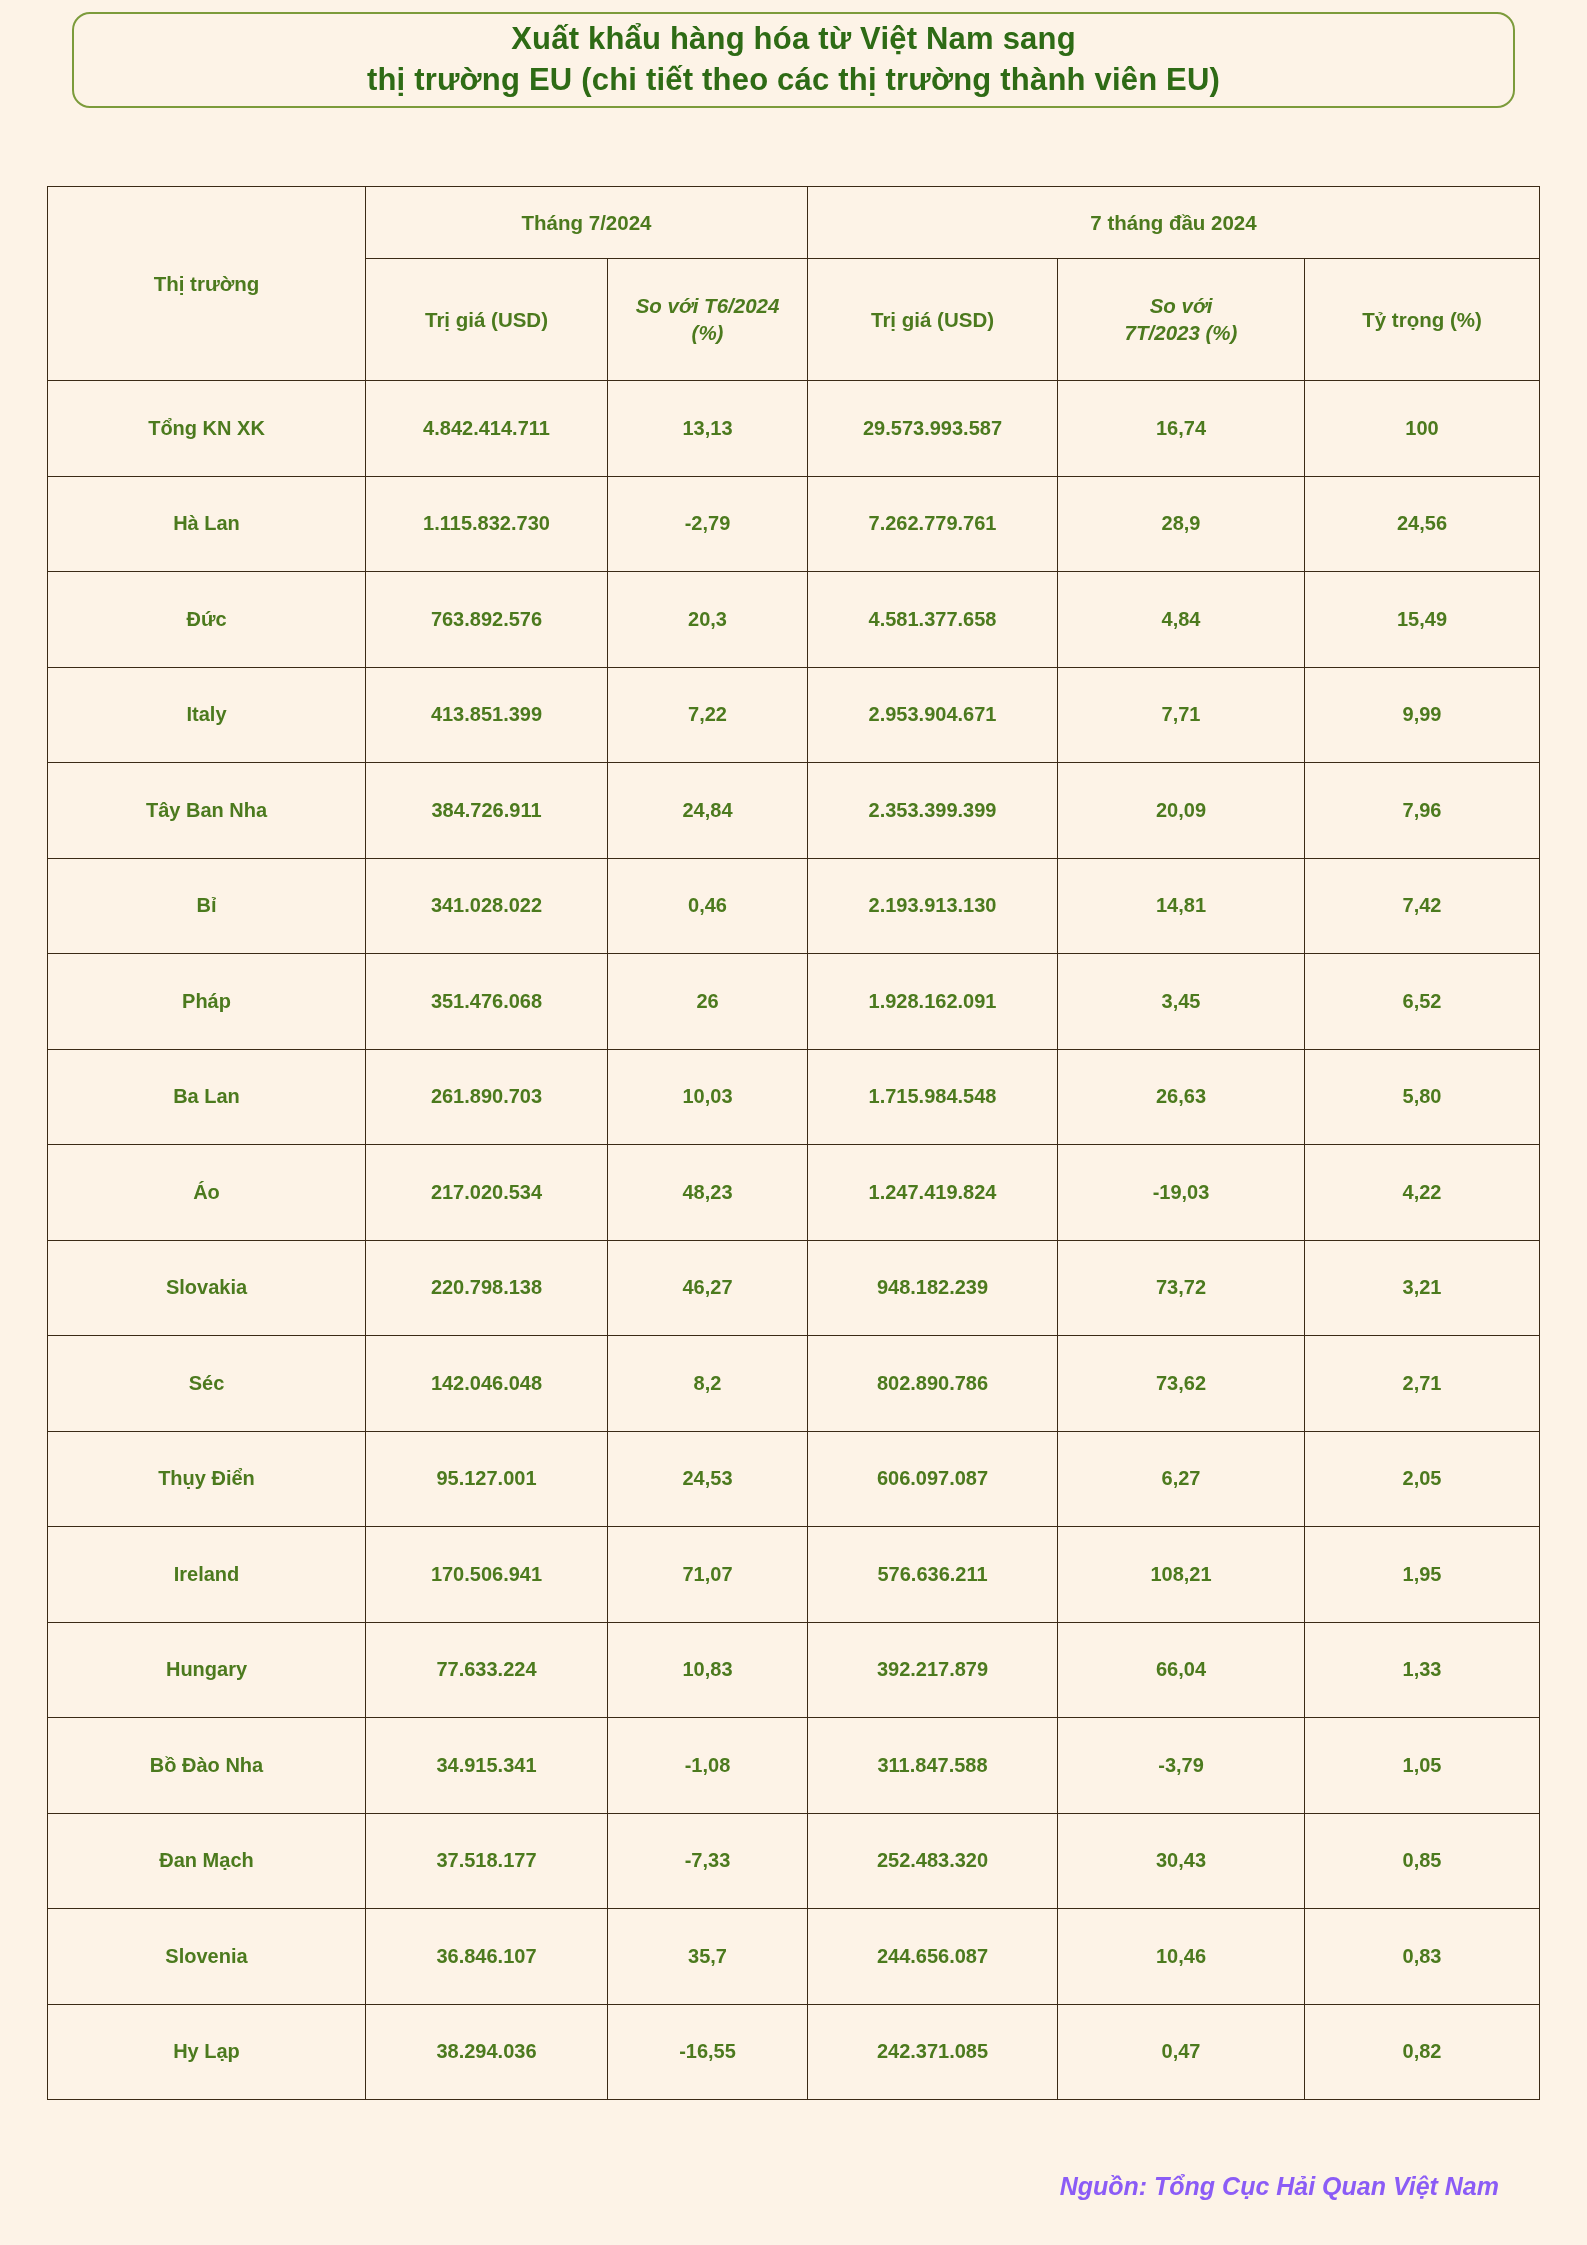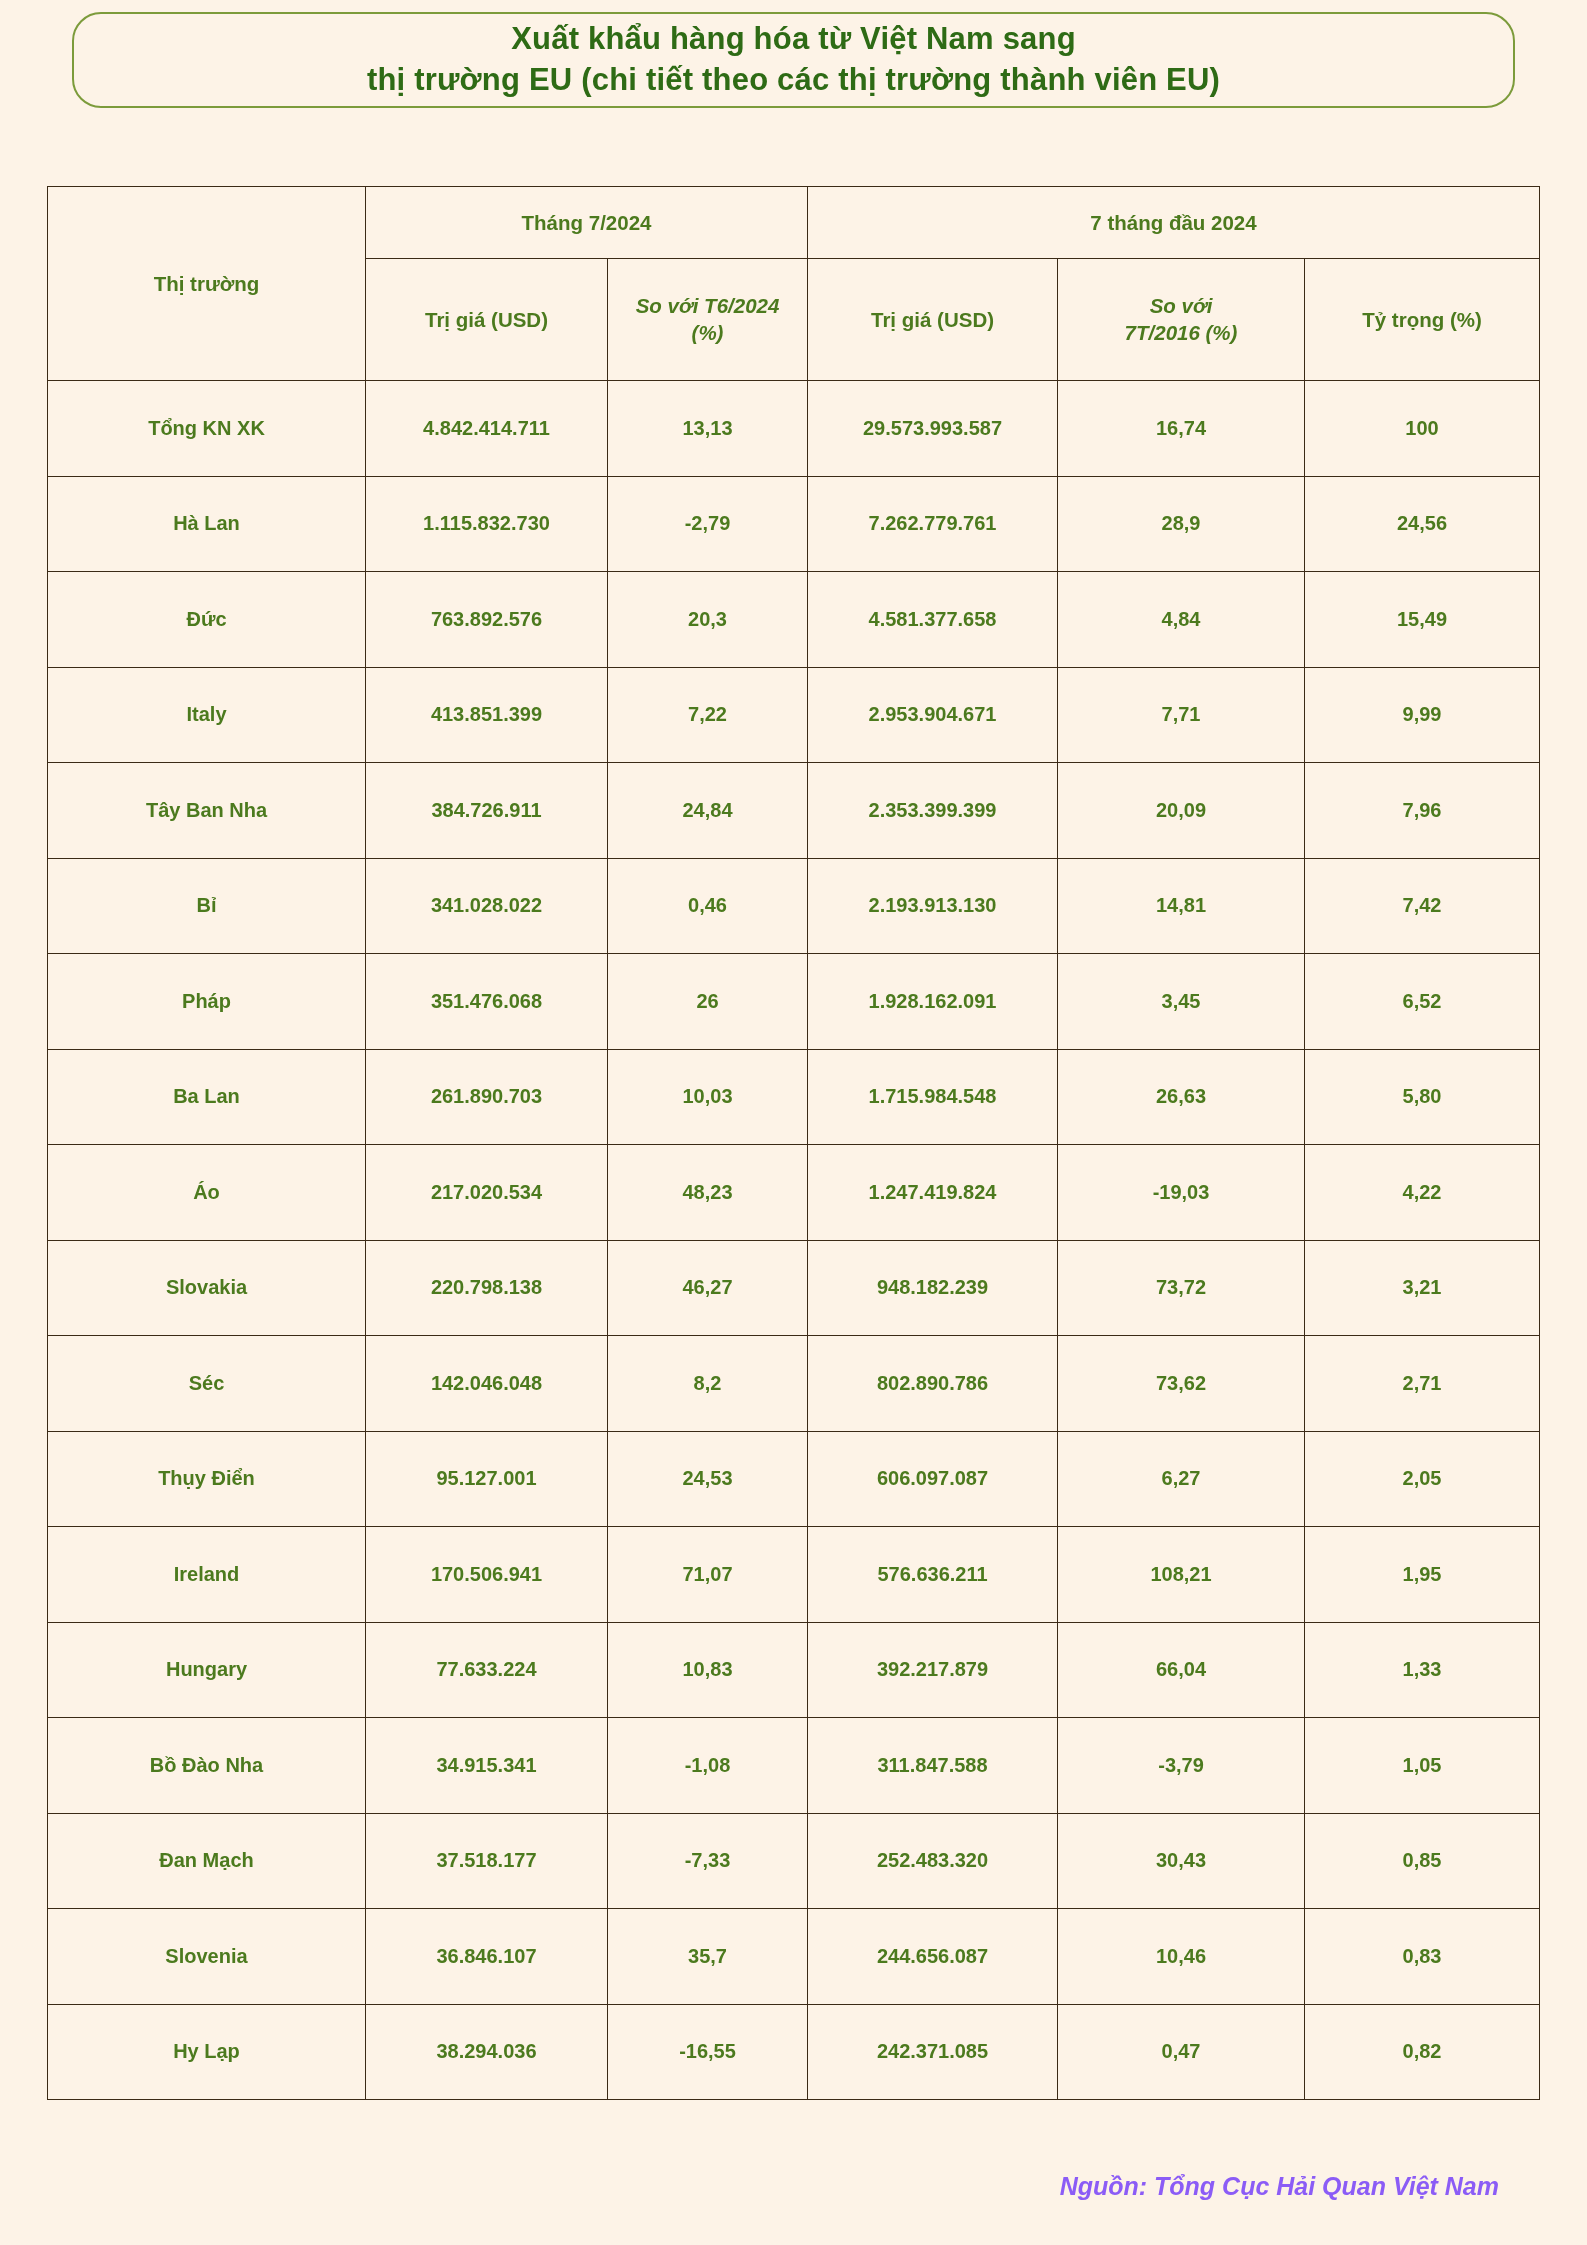--- a/index.html
+++ b/index.html
@@ -22,21 +22,21 @@
   }
 
   
   .title-box {
     position: absolute;
     left: 72px;
     top: 12px;
     width: 1443px;
     height: 96px;
     border: 2px solid #7C9B3B;
-    border-radius: 29px;
+    border-radius: 18px;
     display: flex;
     align-items: center;
     justify-content: center;
     box-sizing: border-box;
     background: #FDF3E7;
   }
   .title-text {
     text-align: center;
     color: #2E6B15;
     font-size: 31px;
@@ -124,21 +124,21 @@
       </tr>
       <tr class="hdr-sub">
         <th>Trị giá (USD)</th>
         <th>
           <span class="stack">So với T6/2024</span>
           <span class="stack">(%)</span>
         </th>
         <th>Trị giá (USD)</th>
         <th>
           <span class="stack">So với</span>
-          <span class="stack">7T/2016 (%)</span>
+          <span class="stack">7T/2023 (%)</span>
         </th>
         <th>Tỷ trọng (%)</th>
       </tr>
     </thead>
     <tbody id="tbody">
         <tr class="data">
           <td>Tổng KN XK</td>
           <td>4.842.414.711</td>
           <td>13,13</td>
           <td>29.573.993.587</td>

